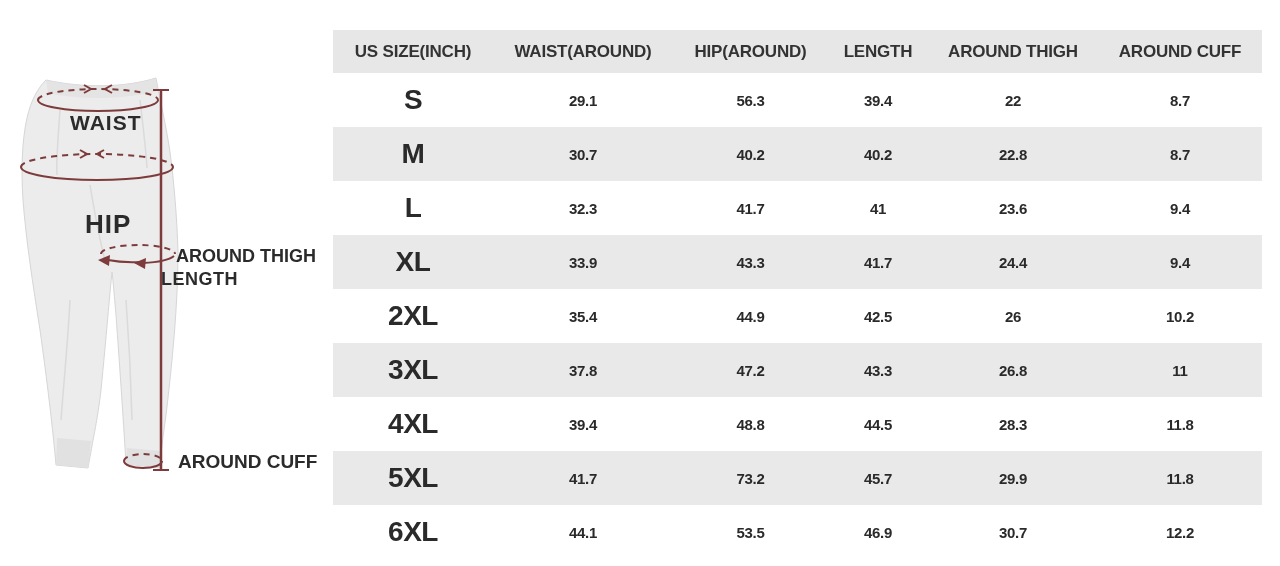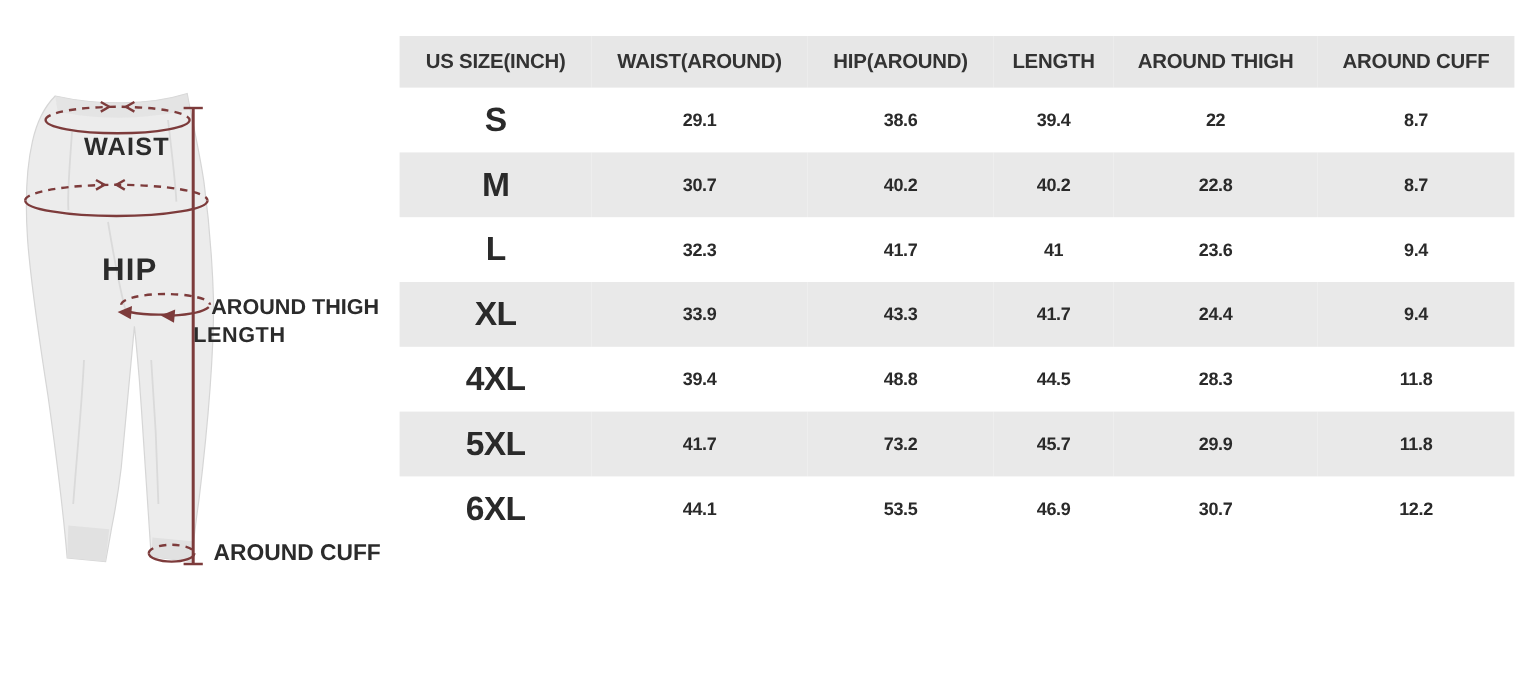--- a/index.html
+++ b/index.html
@@ -135,21 +135,21 @@
           <th>HIP(AROUND)</th>
           <th>LENGTH</th>
           <th>AROUND THIGH</th>
           <th>AROUND CUFF</th>
         </tr>
     </thead>
     <tbody>
         <tr>
           <td class="size">S</td>
           <td>29.1</td>
-          <td>38.6</td>
+          <td>56.3</td>
           <td>39.4</td>
           <td>22</td>
           <td>8.7</td>
         </tr>
         <tr>
           <td class="size">M</td>
           <td>30.7</td>
           <td>40.2</td>
           <td>40.2</td>
           <td>22.8</td>
@@ -165,20 +165,36 @@
         </tr>
         <tr>
           <td class="size">XL</td>
           <td>33.9</td>
           <td>43.3</td>
           <td>41.7</td>
           <td>24.4</td>
           <td>9.4</td>
         </tr>
         <tr>
+          <td class="size">2XL</td>
+          <td>35.4</td>
+          <td>44.9</td>
+          <td>42.5</td>
+          <td>26</td>
+          <td>10.2</td>
+        </tr>
+        <tr>
+          <td class="size">3XL</td>
+          <td>37.8</td>
+          <td>47.2</td>
+          <td>43.3</td>
+          <td>26.8</td>
+          <td>11</td>
+        </tr>
+        <tr>
           <td class="size">4XL</td>
           <td>39.4</td>
           <td>48.8</td>
           <td>44.5</td>
           <td>28.3</td>
           <td>11.8</td>
         </tr>
         <tr>
           <td class="size">5XL</td>
           <td>41.7</td>

